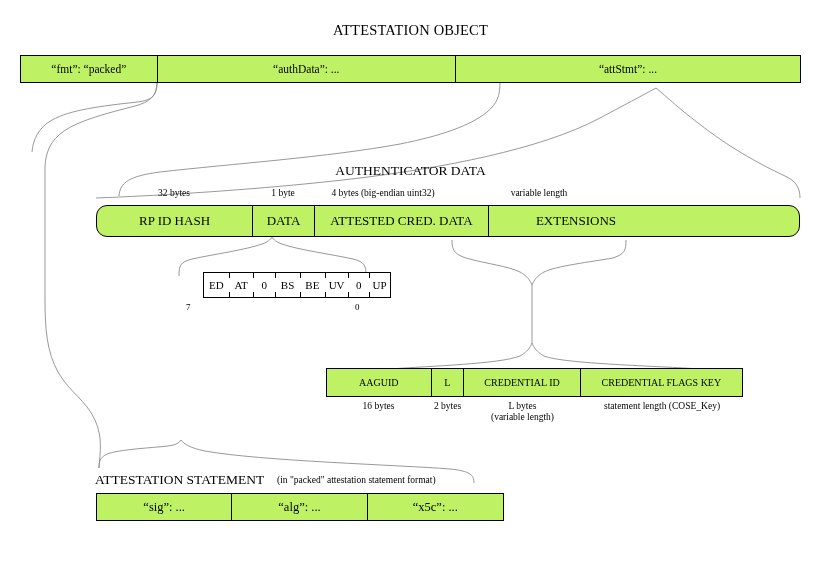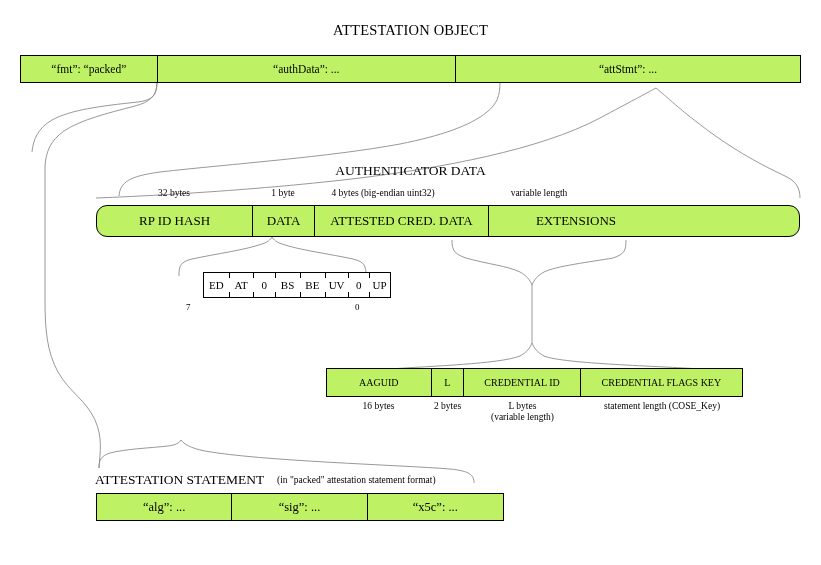--- a/index.html
+++ b/index.html
@@ -187,18 +187,18 @@
   <div class="abs caption" style="left:326px; top:401px; width:105px;">16 bytes</div>
   <div class="abs caption" style="left:431px; top:401px; width:33px;">2 bytes</div>
   <div class="abs caption" style="left:464px; top:401px; width:117px;">L bytes</div>
   <div class="abs caption" style="left:464px; top:412px; width:117px;">(variable length)</div>
   <div class="abs caption" style="left:581px; top:401px; width:162px;">statement length (COSE_Key)</div>
 
   <div class="abs section-title" style="left:95px; top:472px;">ATTESTATION STATEMENT</div>
   <div class="abs section-note" style="left:277px; top:475px;">(in "packed" attestation statement format)</div>
 
   <div class="abs row row-stmt" style="left:96px; top:493px; width:408px; height:28px;">
+    <div class="cell" style="width:136px;">“sig”: ...</div>
     <div class="cell" style="width:136px;">“alg”: ...</div>
-    <div class="cell" style="width:136px;">“sig”: ...</div>
     <div class="cell" style="width:136px;">“x5c”: ...</div>
   </div>
 
 </div>
 
 </body></html>

